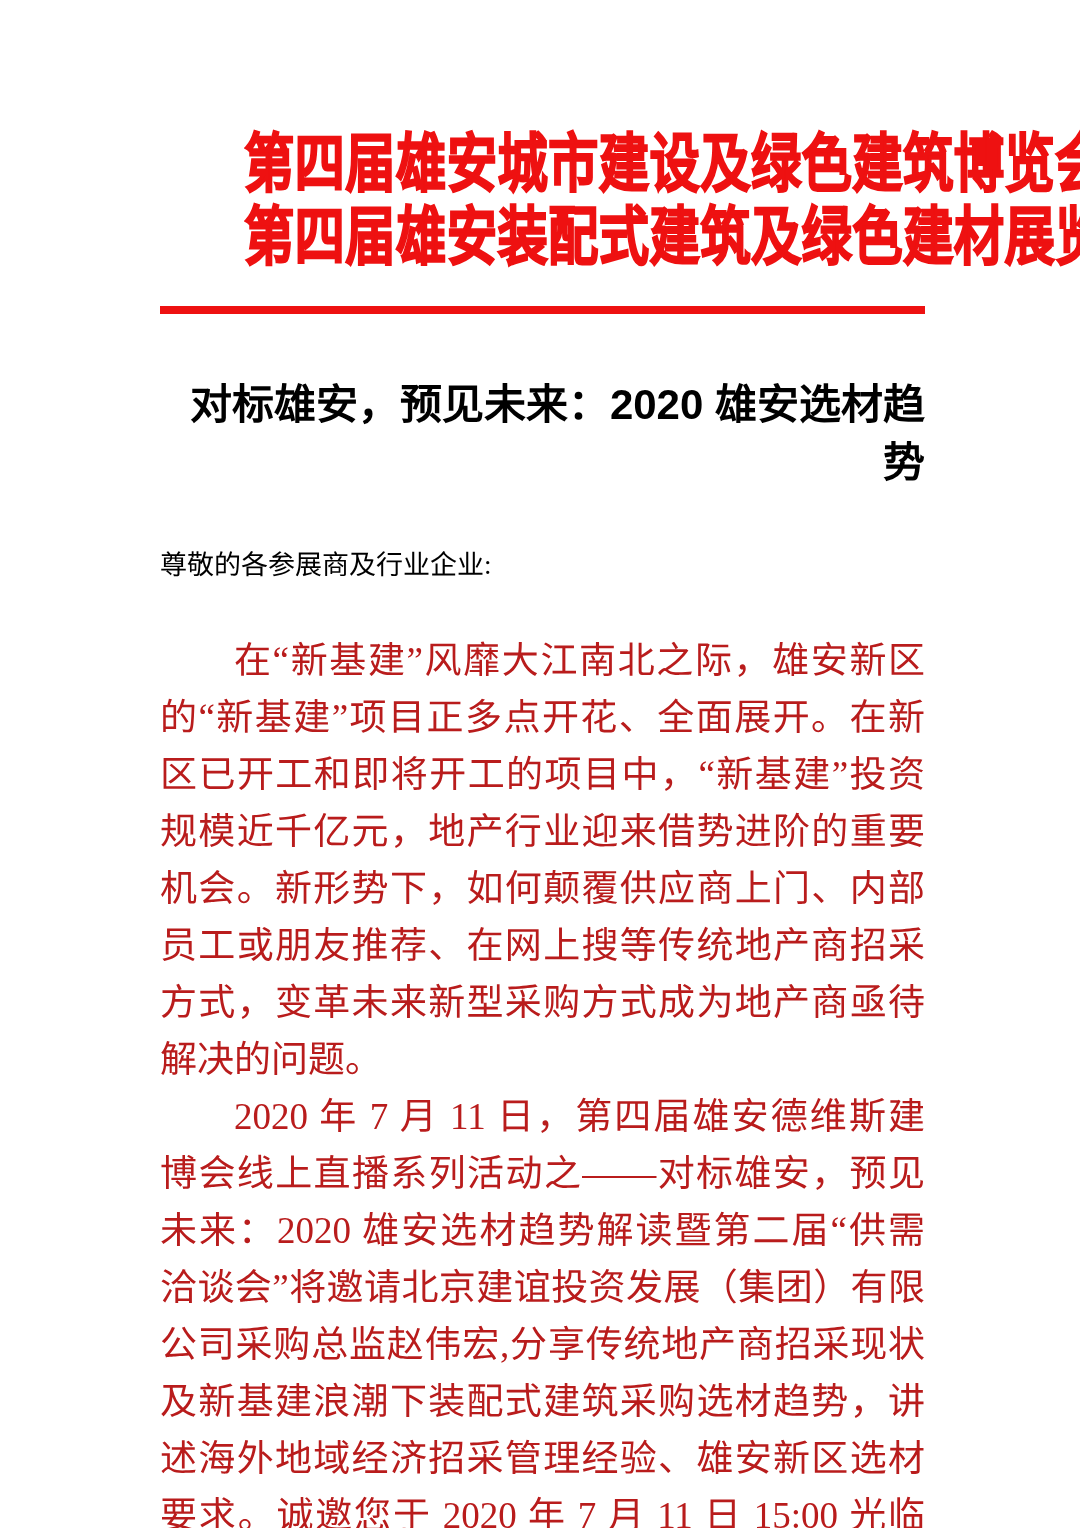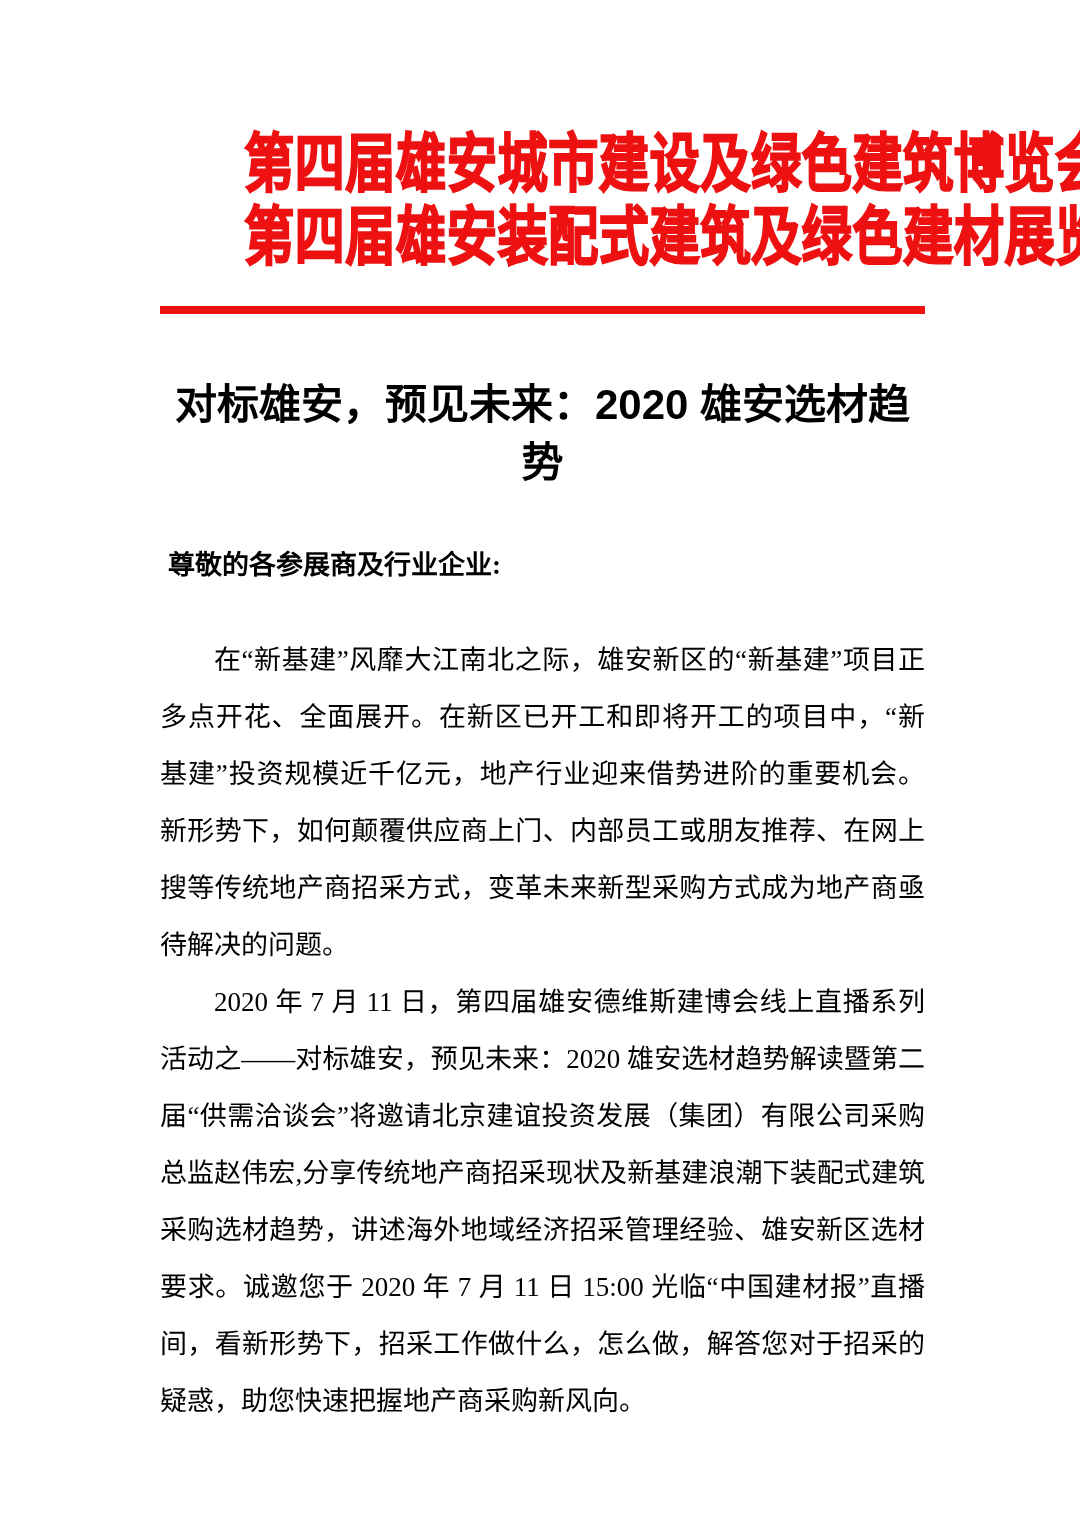--- a/index.html
+++ b/index.html
@@ -38,46 +38,46 @@
   }
   .red-rule {
     margin-top: 32px;
     height: 8px;
     background: #ee1111;
     border: none;
   }
   
   .subtitle {
     margin: 62px 0 0 0;
-    text-align: center;
+    text-align: right;
     font-family: "Liberation Sans", sans-serif;
     font-weight: 900;
     font-size: 42px;
     line-height: 58px;
     color: #000000;
   }
   .subtitle-line { display: block; }
   
   .salutation {
-    margin: 56px 0 0 8px;
+    margin: 56px 0 0 0;
     font-size: 27px;
-    font-weight: bold;
+    font-weight: normal;
     line-height: 34px;
     color: #000000;
   }
   
   .letter-body { margin-top: 50px; }
   .body-para {
     margin: 0;
-    font-size: 27px;
+    font-size: 37px;
     line-height: 57px;
     text-align: justify;
     text-justify: inter-character;
     text-indent: 2em;
-    color: #000000;
+    color: #b91c1c;
     font-weight: normal;
   }
 </style>
 </head>
 <body>
 
 <div class="page">
 
   <header class="doc-header">
     <h1 class="title-line">第四届雄安城市建设及绿色建筑博览会</h1>

